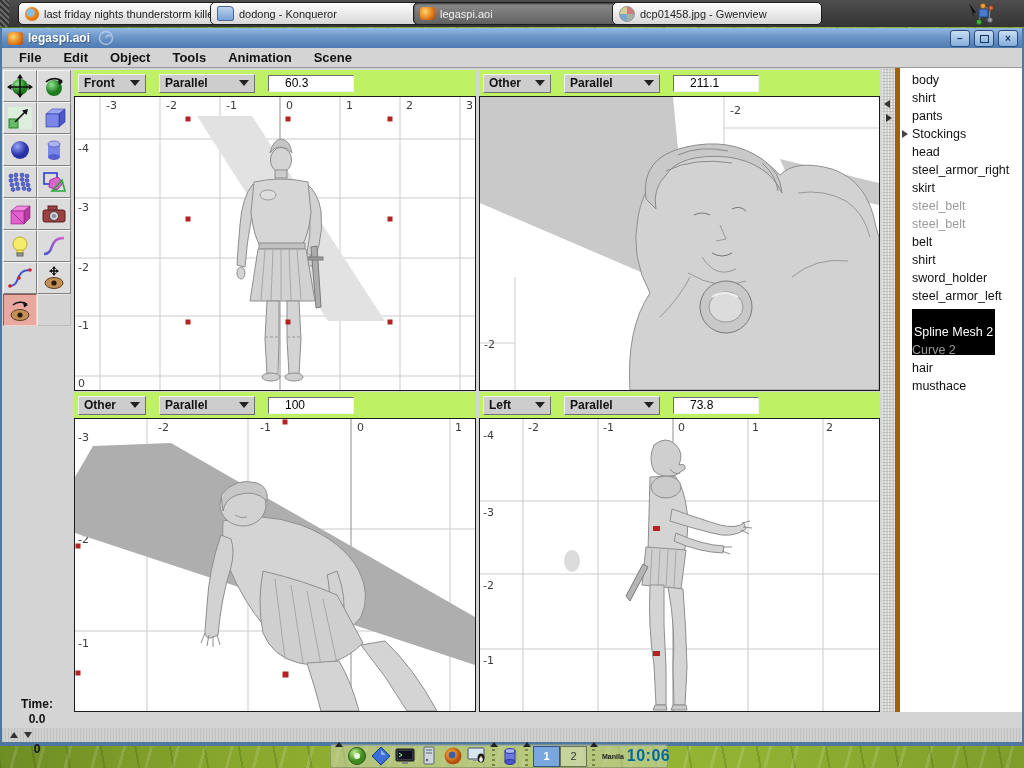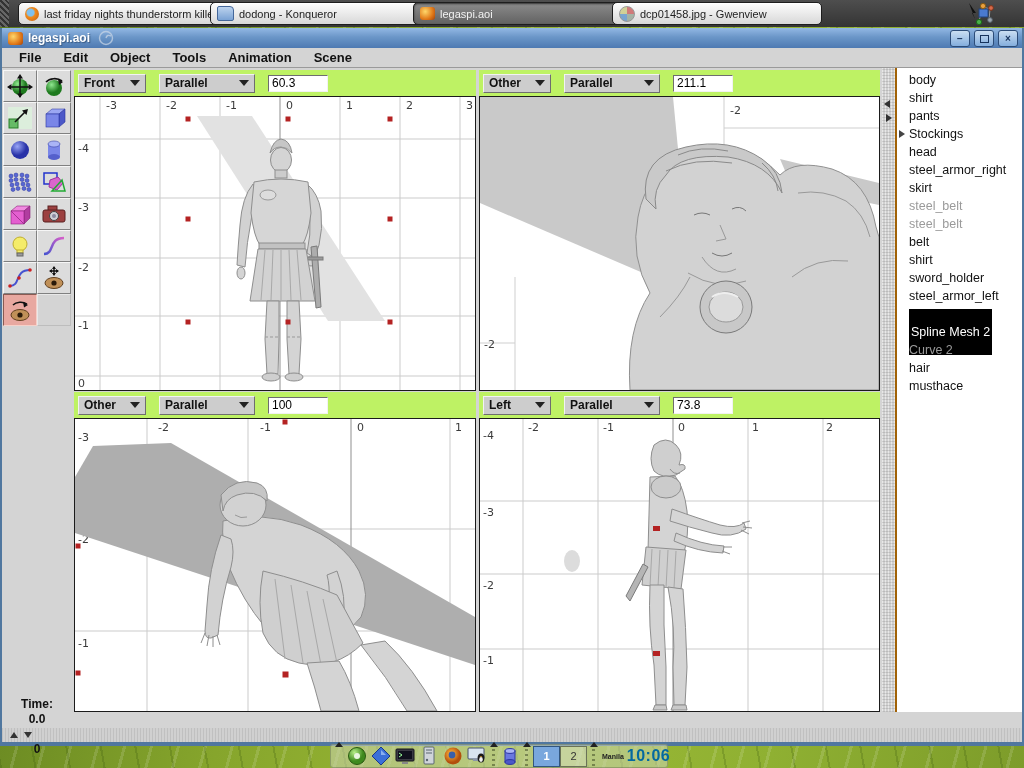--- a/index.html
+++ b/index.html
@@ -54,31 +54,31 @@
   .tool-cell.empty{background:#d4d4d4;border-color:#e8e8e8 #bdbdbd #bdbdbd #e8e8e8;}
   .timeframe{position:absolute;left:0;top:585px;width:70px;text-align:center;
      font-size:12px;font-weight:bold;color:#111;line-height:15px;margin-top:44px;}
   
   .vp-header{position:absolute;height:26px;background:#bef264;display:flex;align-items:center;gap:13px;padding-left:4px;box-sizing:border-box;}
   .dd{height:19px;min-width:68px;background:#cdcdcd;border:1px solid;border-color:#f2f2f2 #6e6e6e #6e6e6e #f2f2f2;
      font-weight:bold;font-size:12px;color:#111;display:flex;align-items:center;justify-content:space-between;padding:0 5px;box-sizing:border-box;}
   .dd.wide{min-width:96px;}
   .dd .arr{width:0;height:0;border-left:5px solid transparent;border-right:5px solid transparent;border-top:6px solid #222;margin-left:6px;}
   .mag{width:52px;height:15px;border:1px solid;border-color:#6e6e6e #f2f2f2 #f2f2f2 #6e6e6e;
-     background:#fff;font-size:12px;font-family:"Liberation Sans",sans-serif;padding:0 3px;}
+     background:#fff;font-size:12px;font-family:"Liberation Sans",sans-serif;padding:0 16px;}
   .vp-canvas{position:absolute;background:#fff;border:1px solid #1b1b1b;}
   .vp-canvas svg{display:block;}
   .rul{font-family:"DejaVu Sans",sans-serif;font-size:11px;fill:#3a3a3a;}
   
   .vdivider{position:absolute;left:880px;top:40px;width:13px;height:644px;background:#d0d0d0;
      background-image:repeating-linear-gradient(0deg,rgba(0,0,0,.10) 0 1px,transparent 1px 3px),
                       repeating-linear-gradient(90deg,rgba(255,255,255,.5) 0 1px,transparent 1px 3px);}
   .vdivider .tri-l{position:absolute;top:32px;left:2px;width:0;height:0;border-top:4px solid transparent;border-bottom:4px solid transparent;border-right:6px solid #333;}
   .vdivider .tri-r{position:absolute;top:46px;left:4px;width:0;height:0;border-top:4px solid transparent;border-bottom:4px solid transparent;border-left:6px solid #333;}
-  .sidebar{position:absolute;left:893px;top:40px;width:127px;height:644px;background:#fff;border-left:2px solid #a16207;box-sizing:border-box;overflow:hidden;padding-top:3px;}
+  .sidebar{position:absolute;left:893px;top:40px;width:127px;height:644px;background:#fff;border-left:5px solid #a16207;box-sizing:border-box;overflow:hidden;padding-top:3px;}
   .obj-item{height:18px;display:flex;align-items:center;font-size:12.5px;color:#111;padding-left:2px;}
   .obj-arrow{width:10px;flex:0 0 auto;visibility:hidden;}
   .obj-arrow::before{content:"";display:block;width:0;height:0;border-top:4px solid transparent;border-bottom:4px solid transparent;border-left:6px solid #444;}
   .obj-item.expandable .obj-arrow{visibility:visible;}
   .obj-item.muted .obj-label{color:#9a9a9a;}
   .obj-item.selected .obj-label{background:#000;color:#fff;padding:16px 2px;}
   
   .statusbar{position:absolute;left:0;top:684px;width:1020px;height:16px;background:#f2f2f2;
      font-size:12px;font-weight:bold;color:#000;padding-left:3px;box-sizing:border-box;line-height:16px;border-top:1px solid #aaa;}
   .hdivider{position:absolute;left:0;top:700px;width:1020px;height:14px;background:#d0d0d0;

